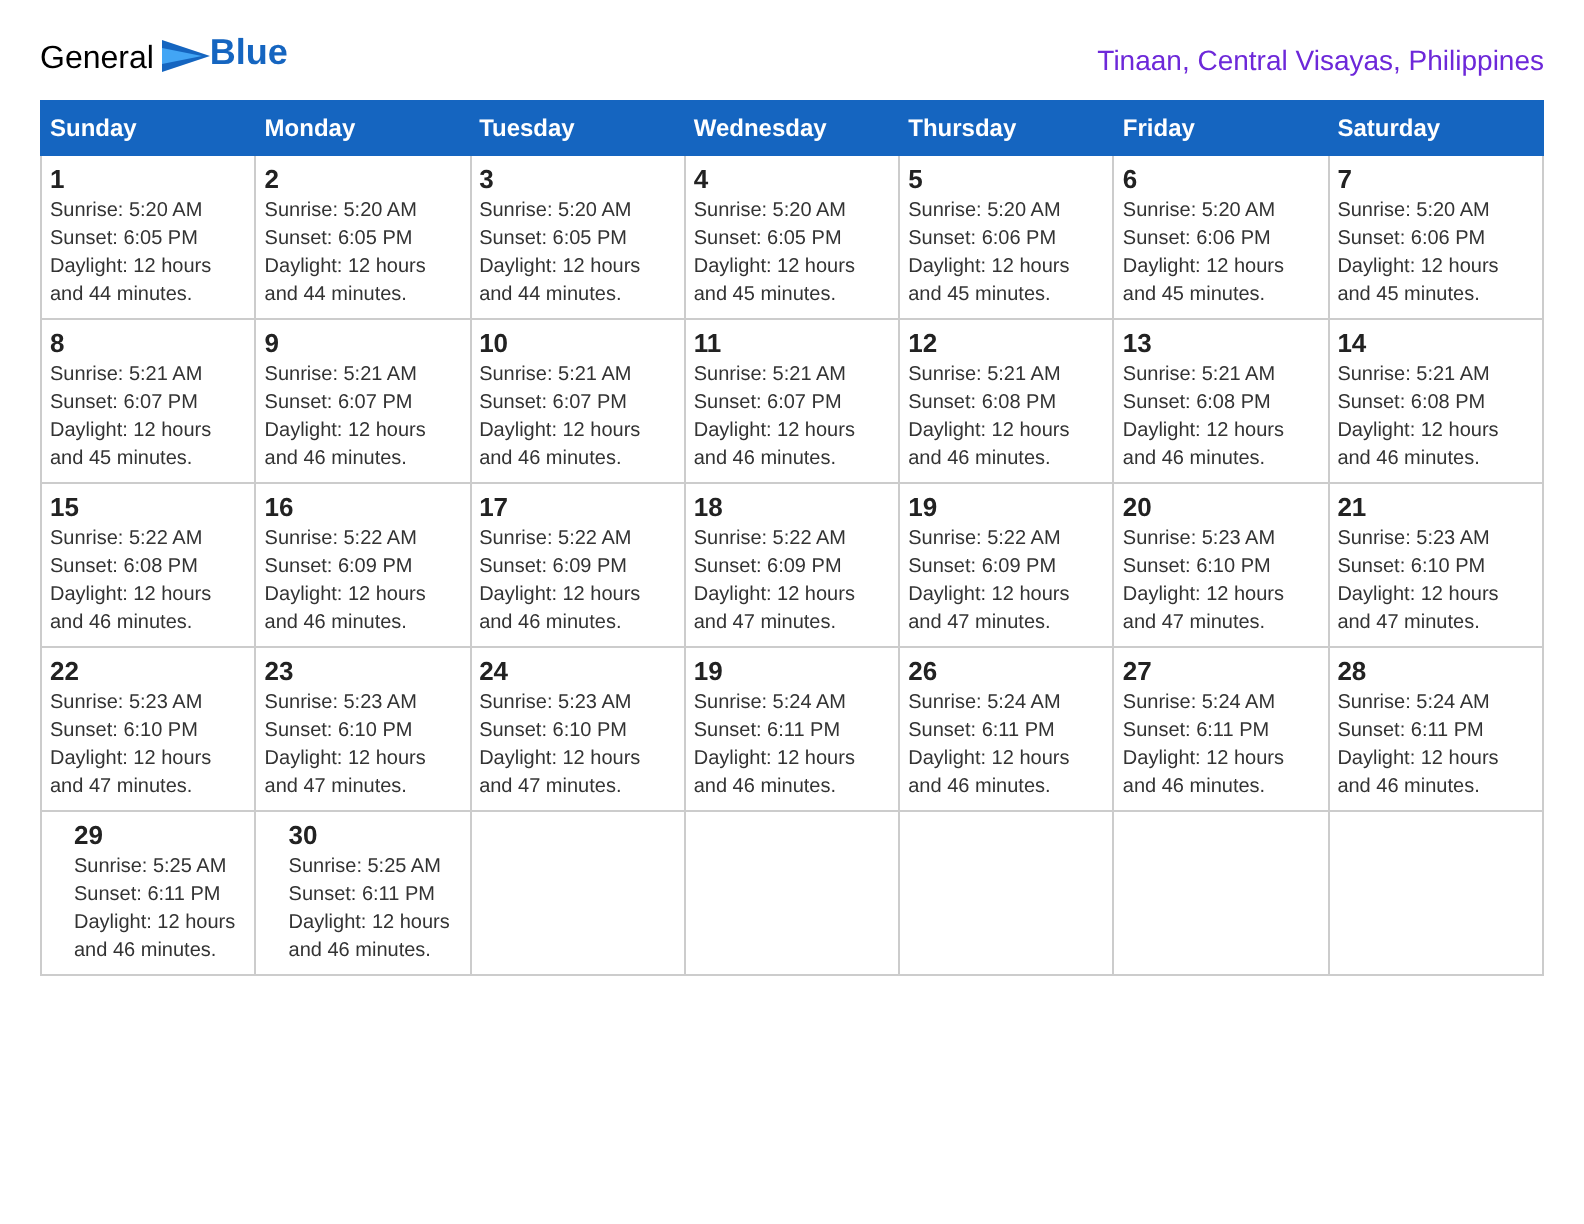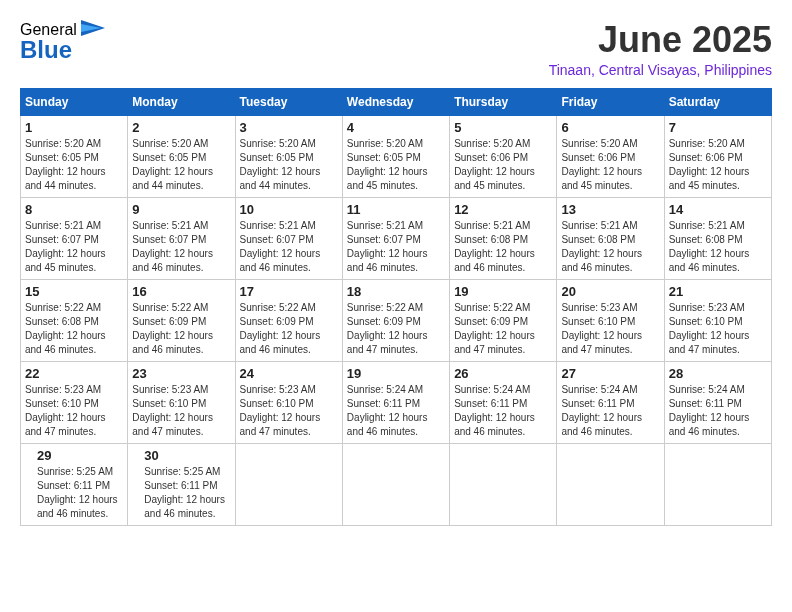--- a/index.html
+++ b/index.html
@@ -17,21 +17,21 @@
       padding: 20px 20px 10px 20px;
     }
     .header {
       display: flex;
       align-items: flex-start;
       justify-content: space-between;
       margin-bottom: 10px;
     }
     .logo {
       display: flex;
-      flex-direction: column;
+      flex-direction: row;
       align-items: flex-start;
     }
     .logo-text {
       display: flex;
       align-items: center;
       gap: 2px;
     }
     .logo-icon {
       width: 24px;
       height: 20px;
@@ -99,24 +99,23 @@
 <div class="page">
   <div class="header">
     <div class="logo">
       <div class="logo-text">
         <span>General</span>
         <svg class="logo-icon" viewBox="0 0 24 20" xmlns="http://www.w3.org/2000/svg">
           <polygon points="0,0 24,8 0,16" fill="#1565c0"></polygon>
           <polygon points="0,4 20,8 0,12" fill="#42a5f5"></polygon>
         </svg>
       </div>
-      <span style="color:#1565c0;font-weight:bold;font-size:24px;margin-top:-4px;">Blue</span>
+      <span style="color:#1565c0;font-weight:bold;font-size:18px;margin-top:-4px;">Blue</span>
     </div>
     <div class="title-block">
-      <div class="month-title">June 2025</div>
       <div class="location-title">Tinaan, Central Visayas, Philippines</div>
     </div>
   </div>
 
   <table class="calendar-table">
     <thead>
       <tr>
         <th>Sunday</th>
         <th>Monday</th>
         <th>Tuesday</th>

